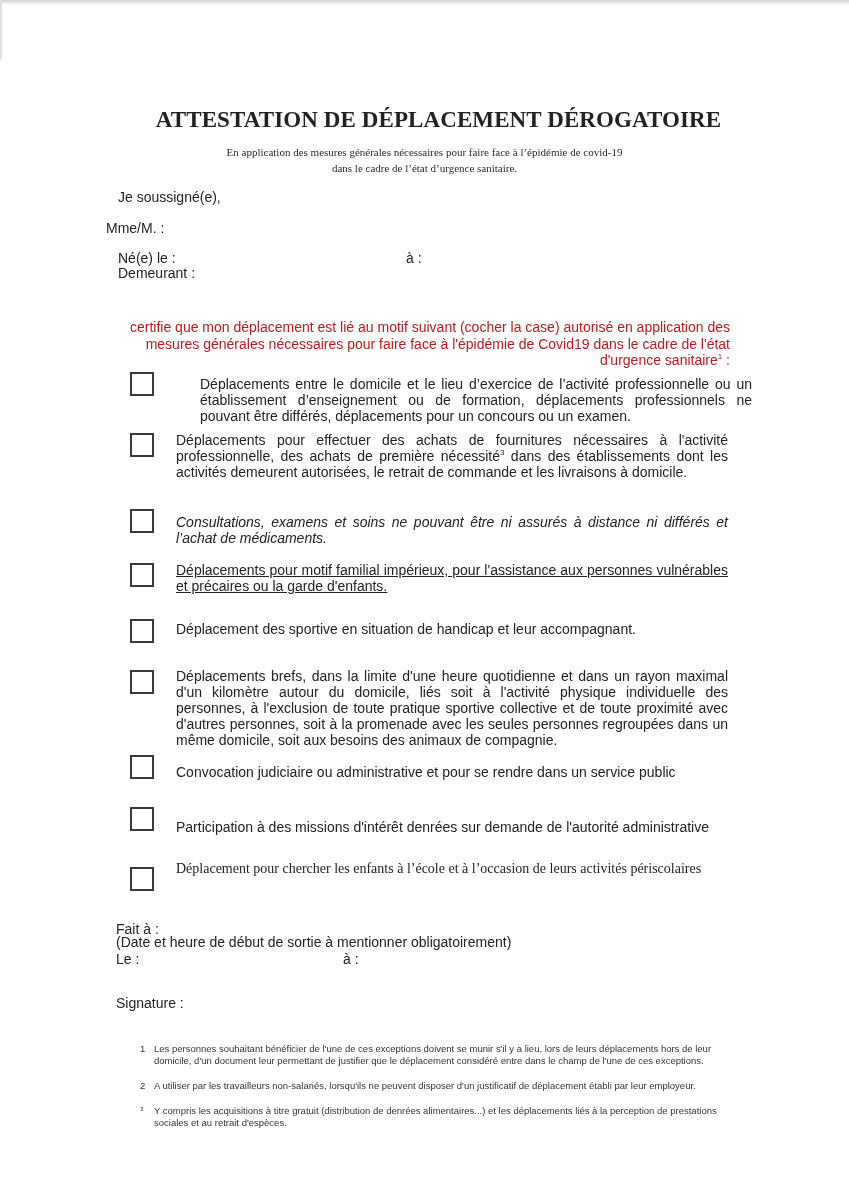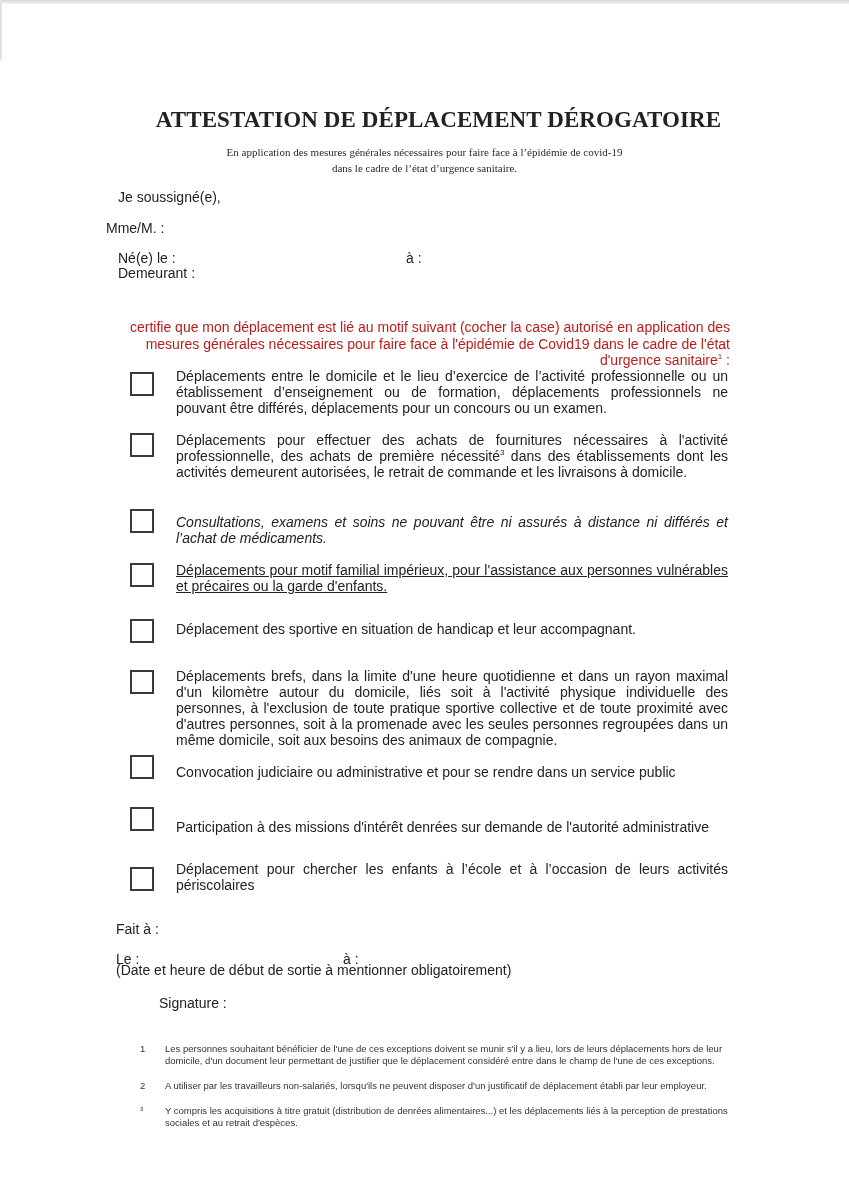--- a/index.html
+++ b/index.html
@@ -46,21 +46,21 @@
     .reason.nojust { text-align: left; }
     .footnote {
       position: absolute; left: 140px; width: 600px; font-size: 9.5px;
       line-height: 11.5px; color: #333;
     }
     .footnote .num {
       position: absolute; left: 0; top: 0; width: 20px;
     }
     .footnote .num.small { font-size: 6px; top: -1px; }
     .footnote .txt {
-      margin-left: 25px; display: block;
+      margin-left: 14px; display: block;
     }
   </style>
 </head>
 <body>
 
 <div class="page-edge"></div>
 <div class="page-edge-left"></div>
 
 <h1 class="title" style="margin:0;">ATTESTATION DE DÉPLACEMENT DÉROGATOIRE</h1>
 <div class="subtitle" style="top:146px;">En application des mesures générales nécessaires pour faire face à l’épidémie de covid-19</div>
@@ -75,21 +75,21 @@
 <div class="field" style="left:190px; top:250px; width:200px; height:18px;"></div>
 <div class="field" style="left:406px; top:250px;">à :</div>
 <div class="field" style="left:430px; top:250px; width:290px; height:18px;"></div>
 
 <div class="field" style="left:118px; top:265px;">Demeurant :</div>
 <div class="field" style="left:205px; top:279px; width:515px; height:18px;"></div>
 
 <div class="intro"><span>certifie que mon déplacement est lié au motif suivant (cocher la case) autorisé en application des mesures générales nécessaires pour faire face à l'épidémie de Covid19 dans le cadre de l'état d'urgence sanitaire</span><sup class="fn">1</sup><span> :</span></div>
 
 <div class="checkbox" style="top:372px;"></div>
-<div class="reason" style="top:368px;">Déplacements entre le domicile et le lieu d’exercice de l’activité professionnelle ou un établissement d’enseignement ou de formation, déplacements professionnels ne pouvant être différés, déplacements pour un concours ou un examen.</div>
+<div class="reason" style="top:376px;margin-left:24px;">Déplacements entre le domicile et le lieu d’exercice de l’activité professionnelle ou un établissement d’enseignement ou de formation, déplacements professionnels ne pouvant être différés, déplacements pour un concours ou un examen.</div>
 
 <div class="checkbox" style="top:433px;"></div>
 <div class="reason" style="top:432px;"><span>Déplacements pour effectuer des achats de fournitures nécessaires à l'activité professionnelle, des achats de première nécessité</span><sup class="fn">3</sup><span> dans des établissements dont les activités demeurent autorisées, le retrait de commande et les livraisons à domicile.</span></div>
 
 <div class="checkbox" style="top:509px;"></div>
 <div class="reason" style="top:514px;font-style:italic;">Consultations, examens et soins ne pouvant être ni assurés  à distance ni différés et l’achat de médicaments.</div>
 
 <div class="checkbox" style="top:563px;"></div>
 <div class="reason" style="top:562px;text-decoration:underline;">Déplacements pour motif familial impérieux, pour l'assistance aux personnes vulnérables et précaires ou la garde d'enfants.</div>
 
@@ -99,32 +99,32 @@
 <div class="checkbox" style="top:670px;"></div>
 <div class="reason" style="top:668px;">Déplacements brefs, dans la limite d'une heure quotidienne et dans un rayon maximal d'un kilomètre autour du domicile, liés soit à l'activité physique individuelle des personnes, à l'exclusion de toute pratique sportive collective et de toute proximité avec d'autres personnes, soit à la promenade avec les seules personnes regroupées dans un même domicile, soit aux besoins des animaux de compagnie.</div>
 
 <div class="checkbox" style="top:755px;"></div>
 <div class="reason nojust" style="top:764px;">Convocation judiciaire ou administrative et pour se rendre dans un service public</div>
 
 <div class="checkbox" style="top:807px;"></div>
 <div class="reason nojust" style="top:819px;">Participation à des missions d'intérêt denrées sur demande de l'autorité administrative</div>
 
 <div class="checkbox" style="top:867px;"></div>
-<div class="reason" style="top:861px;">Déplacement pour chercher les enfants à l’école et à l’occasion de leurs activités périscolaires</div>
+<div class="reason" style="top:861px;font-family:Liberation Serif, serif;">Déplacement pour chercher les enfants à l’école et à l’occasion de leurs activités périscolaires</div>
 
 <div class="field" style="left:116px; top:921px;">Fait à :</div>
 <div class="field" style="left:170px; top:921px; width:400px; height:18px;"></div>
 
 <div class="field" style="left:116px; top:951px;">Le :</div>
 <div class="field" style="left:150px; top:951px; width:180px; height:18px;"></div>
 <div class="field" style="left:343px; top:951px;">à :</div>
 <div class="field" style="left:368px; top:951px; width:180px; height:18px;"></div>
 
-<div class="field" style="left:116px; top:962px;">(Date et heure de début de sortie à mentionner obligatoirement)</div>
-<div class="field" style="left:116px; top:995px;margin-left:43px;">Signature :</div>
+<div class="field" style="left:116px; top:934px;">(Date et heure de début de sortie à mentionner obligatoirement)</div>
+<div class="field" style="left:116px; top:995px;">Signature :</div>
 <div class="field" style="left:190px; top:995px; width:300px; height:30px;"></div>
 
 <div class="footnote" style="top:1043px;">
   <span class="num">1</span>
   <span class="txt">Les personnes souhaitant bénéficier de l'une de ces exceptions doivent se munir s'il y a lieu, lors de leurs déplacements hors de leur domicile, d'un document leur permettant de justifier que le déplacement considéré entre dans le champ de l'une de ces exceptions.</span>
 </div>
 <div class="footnote" style="top:1080px;">
   <span class="num">2</span>
   <span class="txt">A utiliser par les travailleurs non-salariés, lorsqu'ils ne peuvent disposer d'un justificatif de déplacement établi par leur employeur.</span>
 </div>

